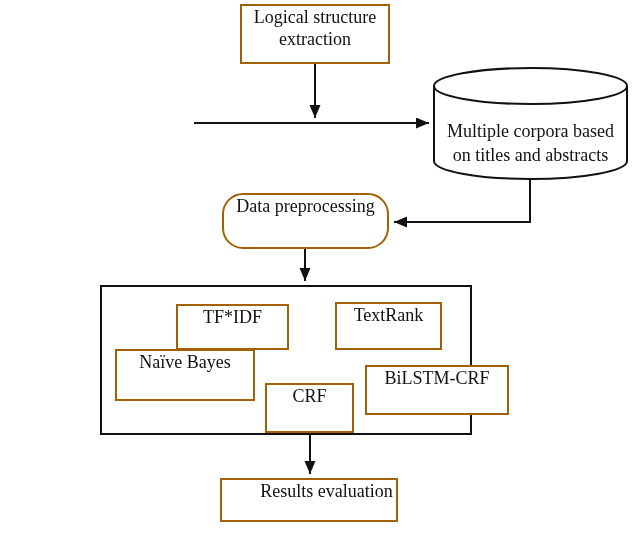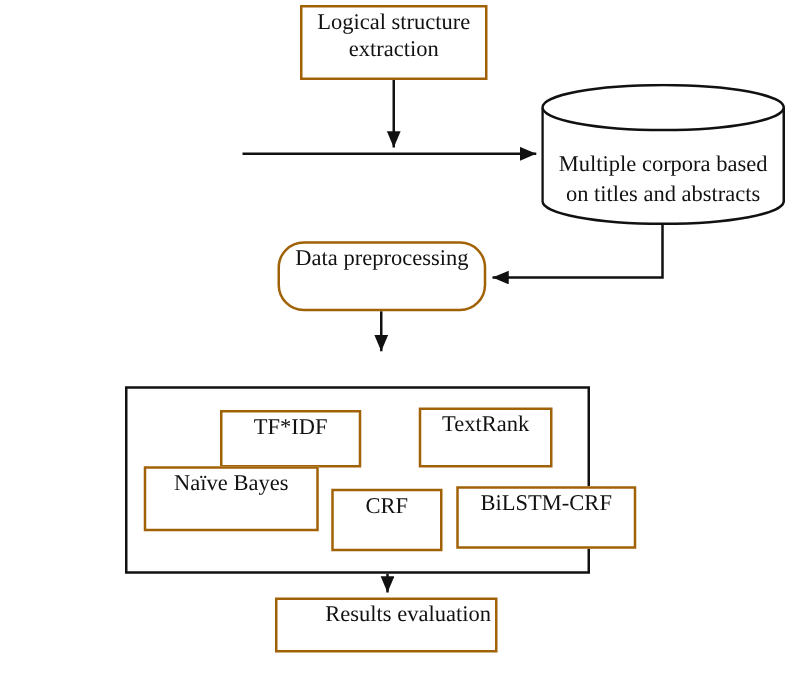--- a/index.html
+++ b/index.html
@@ -47,25 +47,25 @@
   }
   #connector-layer {
     position: absolute;
     left: 0; top: 0;
     width: 640px; height: 558px;
     pointer-events: none;
   }
   
   #logical-box        { left: 240px; top: 4px;   width: 150px; height: 60px; }
   #preprocessing-box  { left: 222px; top: 193px; width: 167px; height: 56px; border-radius: 21px; }
-  #methods-container  { left: 100px; top: 285px; width: 372px; height: 150px; margin-top: 24px; }
+  #methods-container  { left: 100px; top: 285px; width: 372px; height: 150px; }
   #tfidf-box          { left: 74px;  top: 17px;  width: 113px; height: 46px; }
   #textrank-box       { left: 233px; top: 15px;  width: 107px; height: 48px; }
   #naive-bayes-box    { left: 13px;  top: 62px;  width: 140px; height: 52px; }
-  #crf-box            { left: 163px; top: 80px;  width: 89px;  height: 50px; }
+  #crf-box            { left: 163px; top: 96px;  width: 89px;  height: 50px; }
   #bilstm-box         { left: 263px; top: 78px;  width: 144px; height: 50px; }
   #results-box        { left: 220px; top: 478px; width: 178px; height: 44px; padding-left: 35px; }
   #target-cylinder    { left: 33px;  top: 79px;  width: 161px; height: 93px; }
   #corpora-cylinder   { left: 433px; top: 67px;  width: 195px; height: 113px; }
   #target-cylinder .cyl-label  { top: 26px; height: 46px; }
   #corpora-cylinder .cyl-label { top: 38px; height: 52px; padding: 12px 6px; }
 </style>
 </head>
 <body>
 

